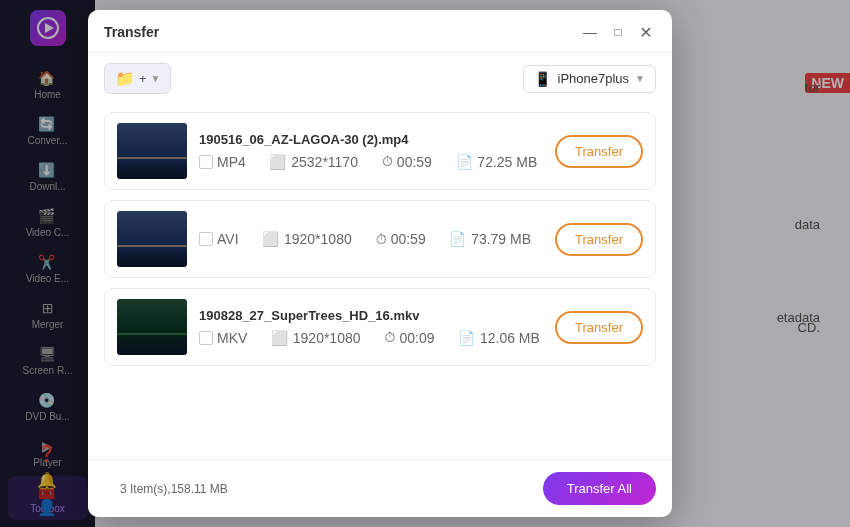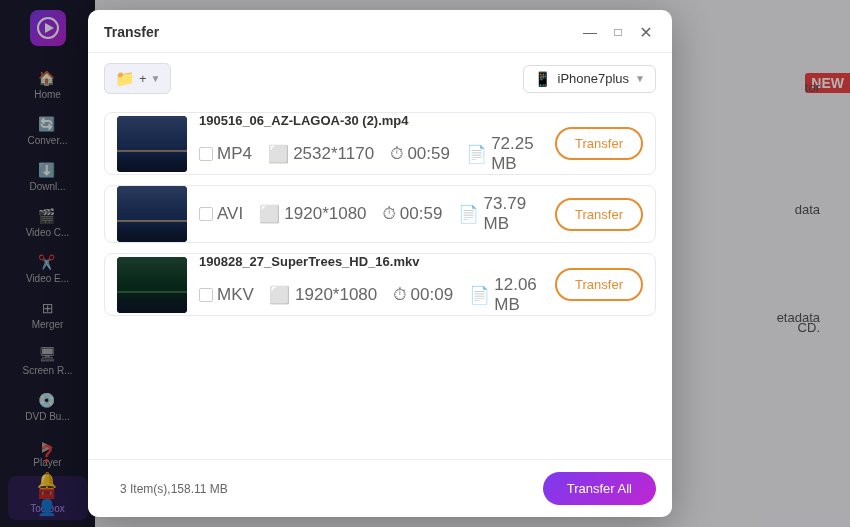--- a/index.html
+++ b/index.html
@@ -214,21 +214,21 @@
       display: flex;
       flex-direction: column;
       gap: 10px;
     }
 
     .file-item {
       display: flex;
       align-items: center;
       border: 1px solid #e8e8f0;
       border-radius: 8px;
-      padding: 0 12px;
+      padding: 10px 12px;
       gap: 12px;
       background: white;
     }
 
     .file-thumbnail {
       width: 70px;
       height: 56px;
       background: #1a1a2e;
       border-radius: 4px;
       flex-shrink: 0;
@@ -274,22 +274,22 @@
 
     .file-name {
       font-size: 13px;
       font-weight: 600;
       color: #333;
     }
 
     .file-meta {
       display: flex;
       align-items: center;
-      gap: 16px;
-      font-size: 17px;
+      gap: 24px;
+      font-size: 14px;
       color: #666;
     }
 
     .file-meta-item {
       display: flex;
       align-items: center;
       gap: 4px;
     }
 
     .file-meta-item .checkbox {
@@ -343,21 +343,21 @@
     .right-text-1 {
       position: absolute;
       right: 30px;
       top: 80px;
       font-size: 13px;
       color: #555;
     }
     .right-text-2 {
       position: absolute;
       right: 30px;
-      top: 202px;
+      top: 217px;
       font-size: 13px;
       color: #555;
     }
     .right-text-3 {
       position: absolute;
       right: 30px;
       top: 310px;
       font-size: 13px;
       color: #555;
     }

